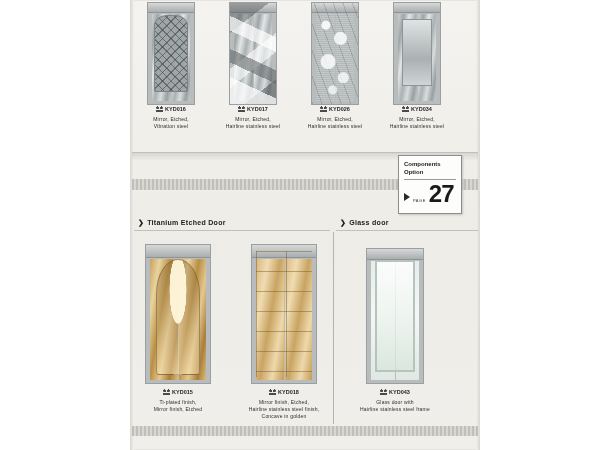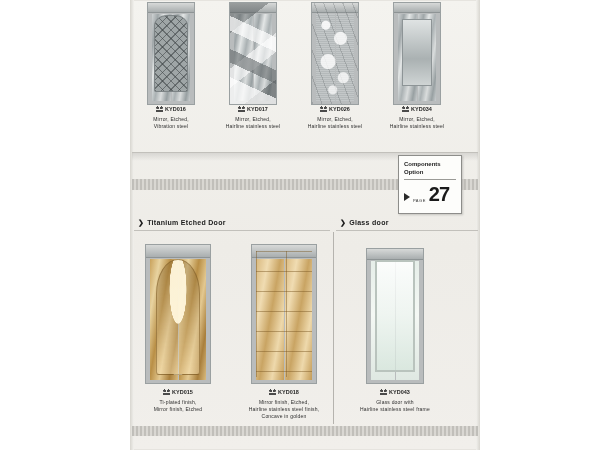--- a/index.html
+++ b/index.html
@@ -229,21 +229,21 @@
     padding-bottom: 3px;
   }
   .badge-arrow {
     width: 0; height: 0;
     border-left: 6px solid #2a2a2a;
     border-top: 4px solid transparent;
     border-bottom: 4px solid transparent;
     margin-bottom: 5px;
   }
   .badge-num {
-    font-size: 20px;
+    font-size: 24px;
     line-height: 24px;
     font-weight: bold;
     color: #1a1a1a;
     letter-spacing: -1px;
   }
 
   
   .sec-head {
     position: absolute;
     font-size: 7px;

